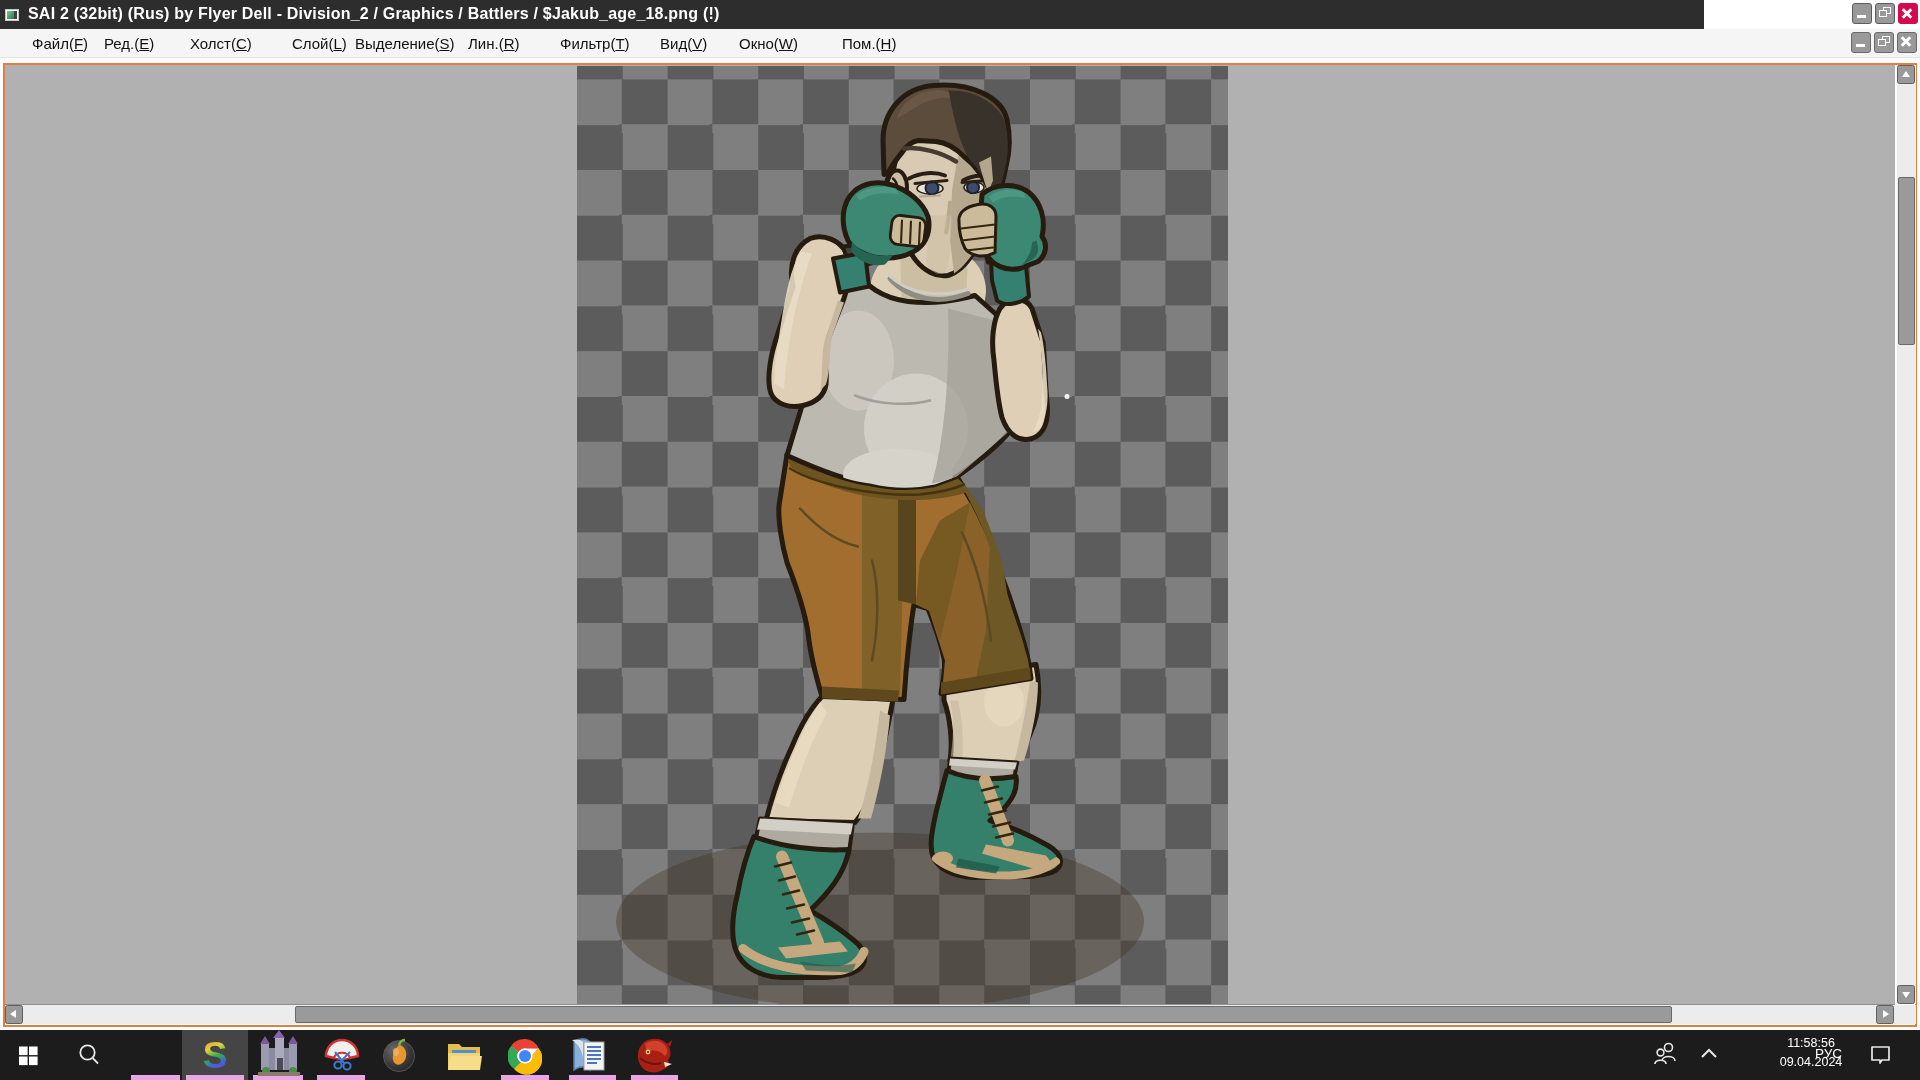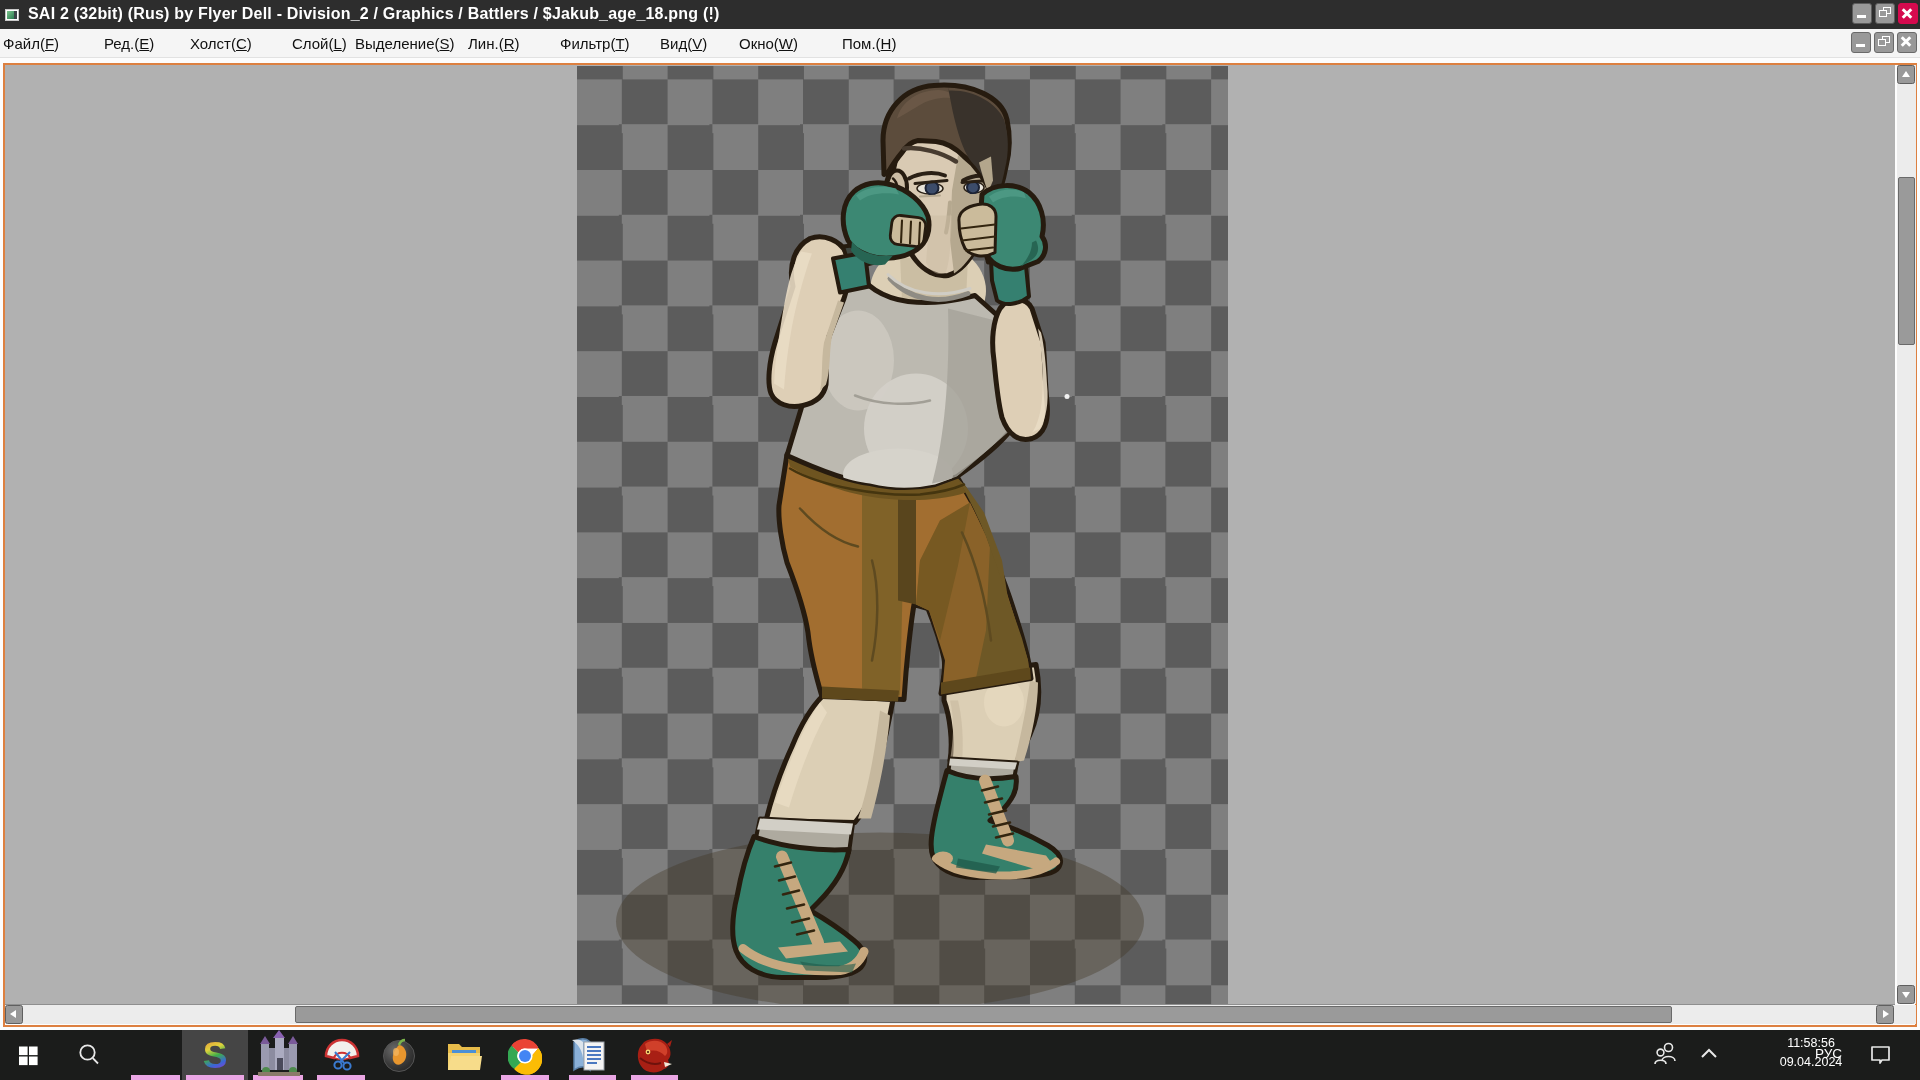--- a/index.html
+++ b/index.html
@@ -1,16 +1,16 @@
 <!DOCTYPE html>
 <html><head><meta charset="utf-8"><style>
 html,body{margin:0;padding:0;width:1920px;height:1080px;overflow:hidden;background:#fff;
 font-family:"Liberation Sans",sans-serif;}
 *{box-sizing:border-box}
-#titlebar{position:absolute;left:0;top:0;width:1920px;height:28.5px;background:#2d2d2d;color:#fff}
+#titlebar{position:absolute;left:0;top:0;width:1704px;height:28.5px;background:#2d2d2d;color:#fff}
 #title-ico{position:absolute;left:5px;top:8.5px;width:14px;height:12px;background:#fff;border:1px solid #c8c8c8}
 #title-ico .gi{position:absolute;left:1px;top:1px;width:7px;height:8px;background:linear-gradient(135deg,#7ec78f,#2a7a50)}
 #title-ico .di{position:absolute;left:8px;top:1px;width:3px;height:8px;background:#3c4448}
 #title-txt{position:absolute;left:28px;top:4.5px;font-size:16px;font-weight:bold;white-space:nowrap;letter-spacing:.2px}
 .wbtn{position:absolute;top:3px;width:20px;height:21px;background:#999;border:1.5px solid #5c5c5c;border-radius:3px}
 #menubar{position:absolute;left:0;top:28.5px;width:1920px;height:29.5px;background:#f5f5f5;border-bottom:1px solid #e2e2e2;color:#111}
 .mi{position:absolute;top:6px;font-size:15px;white-space:nowrap}
 .mbtn{position:absolute;top:31.5px;width:20px;height:21px;background:#999;border:1.5px solid #6a6a6a;border-radius:3px}
 
 .gmin{position:absolute;left:4px;top:11px;width:9px;height:3px;background:#fff}
@@ -52,21 +52,21 @@
  <div class="wbtn grest" style="left:1874.5px">
       <div class="b1"></div>
       <div class="b2"></div>
     </div>
  <div class="wbtn" style="left:1897.5px;background:#d50a4e;border-color:#d50a4e">
       <div class="gx1"></div>
       <div class="gx2"></div>
     </div>
 </div>
 <div id="menubar">
- <div class="mi" style="left:3px">Файл(<u>F</u>)</div>
+ <div class="mi" style="left:32px">Файл(<u>F</u>)</div>
  <div class="mi" style="left:104px">Ред.(<u>E</u>)</div>
  <div class="mi" style="left:190px">Холст(<u>C</u>)</div>
  <div class="mi" style="left:292px">Слой(<u>L</u>)</div>
  <div class="mi" style="left:355px">Выделение(<u>S</u>)</div>
  <div class="mi" style="left:468px">Лин.(<u>R</u>)</div>
  <div class="mi" style="left:560px">Фильтр(<u>T</u>)</div>
  <div class="mi" style="left:660px">Вид(<u>V</u>)</div>
  <div class="mi" style="left:739px">Окно(<u>W</u>)</div>
  <div class="mi" style="left:842px">Пом.(<u>H</u>)</div>
 </div>

